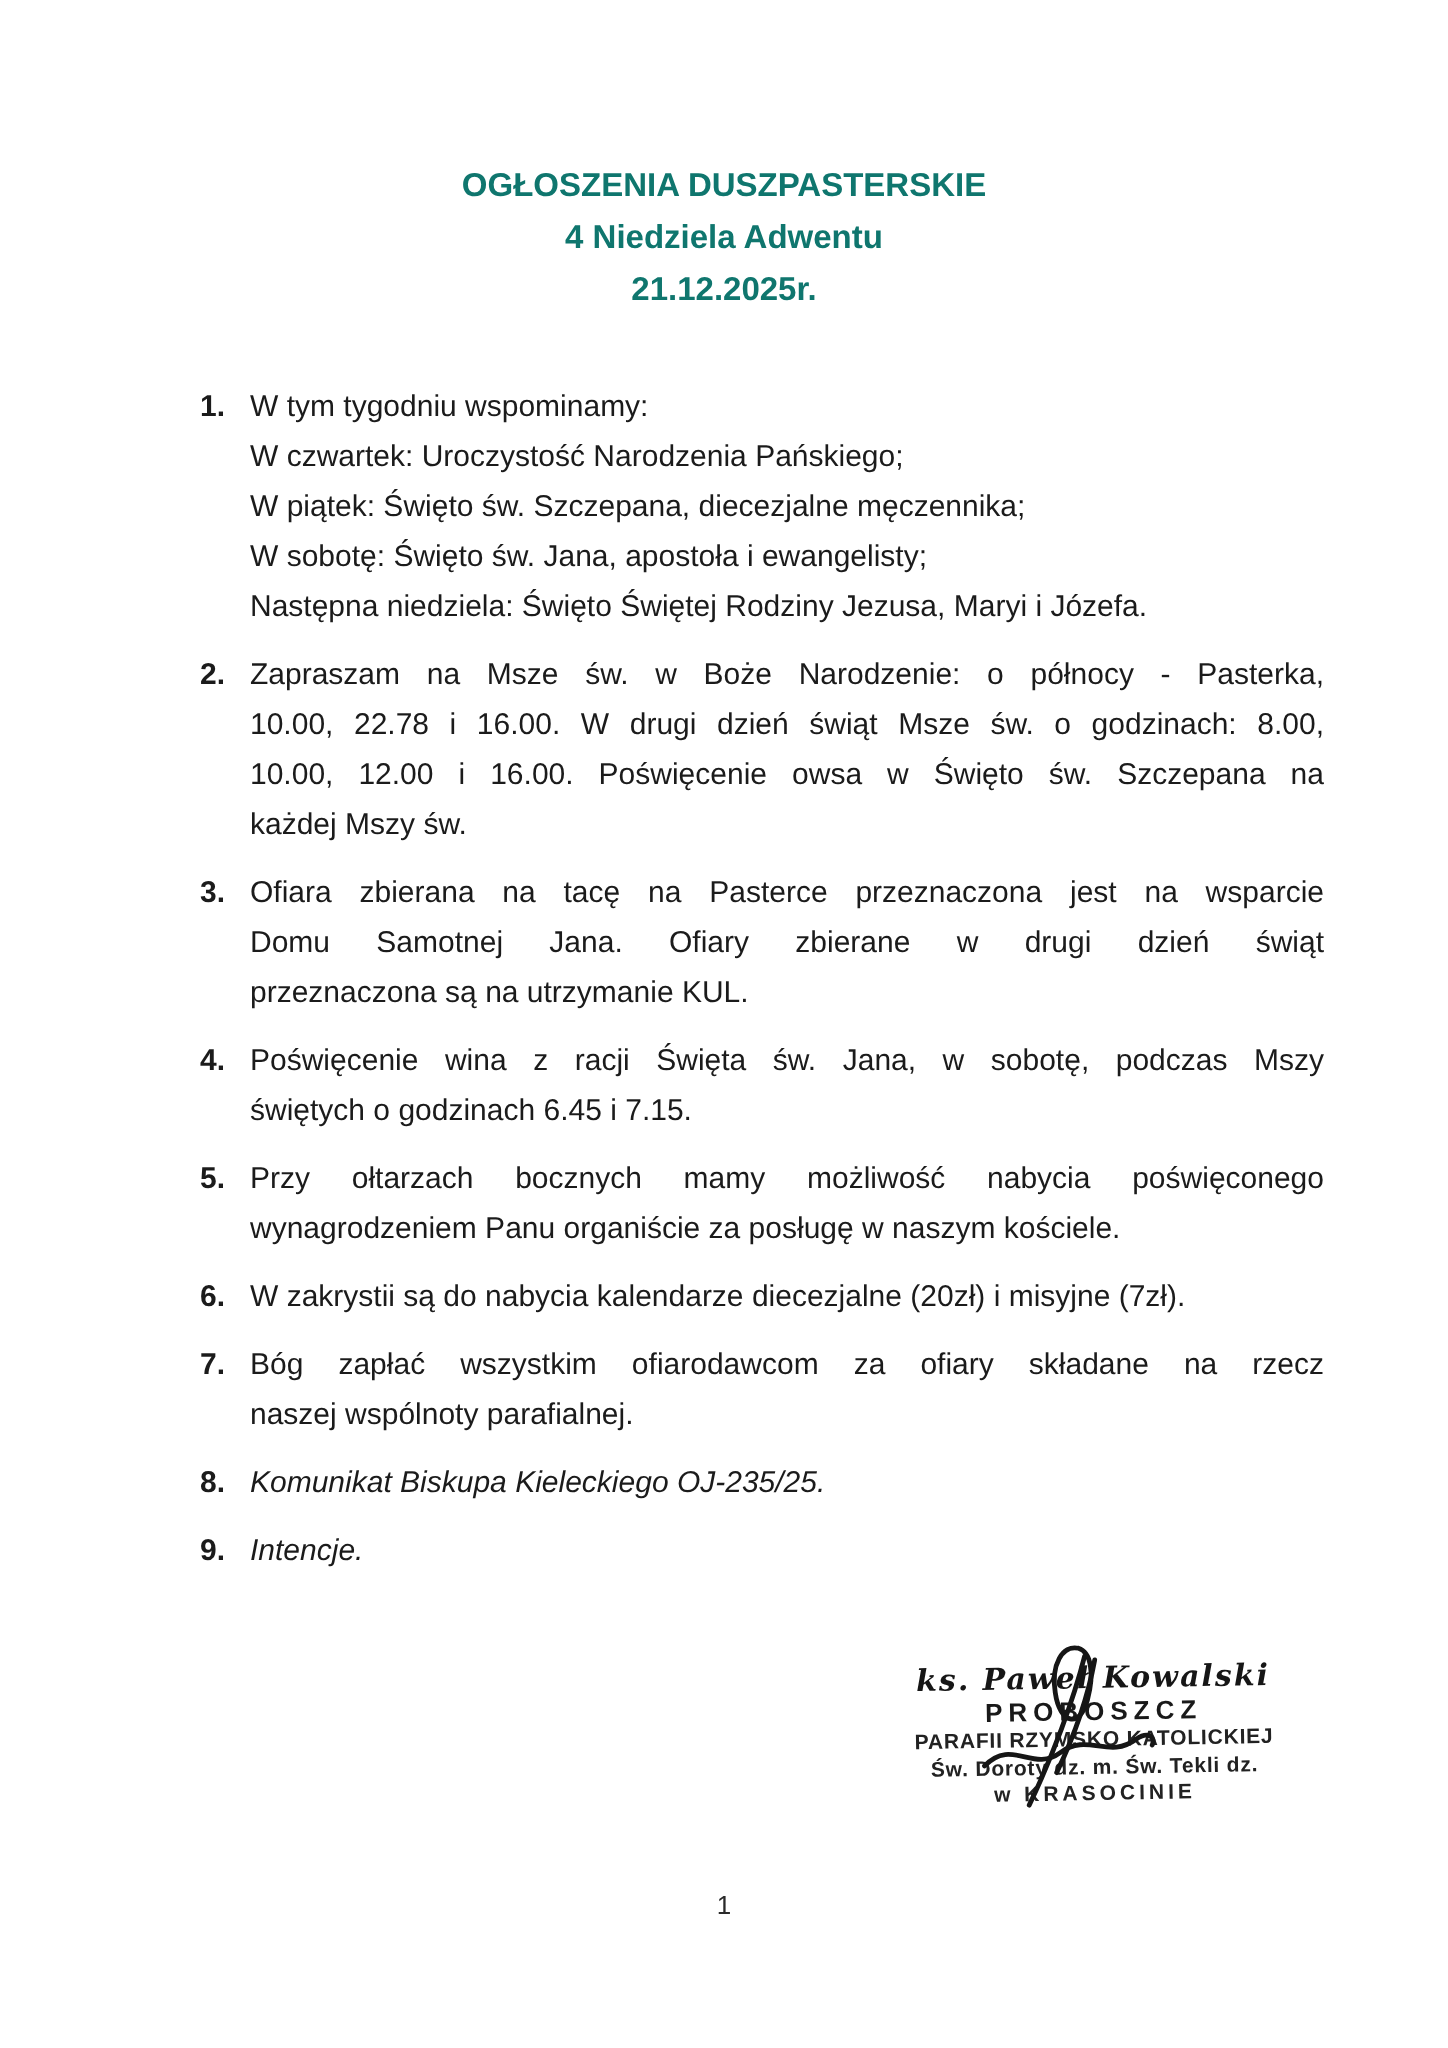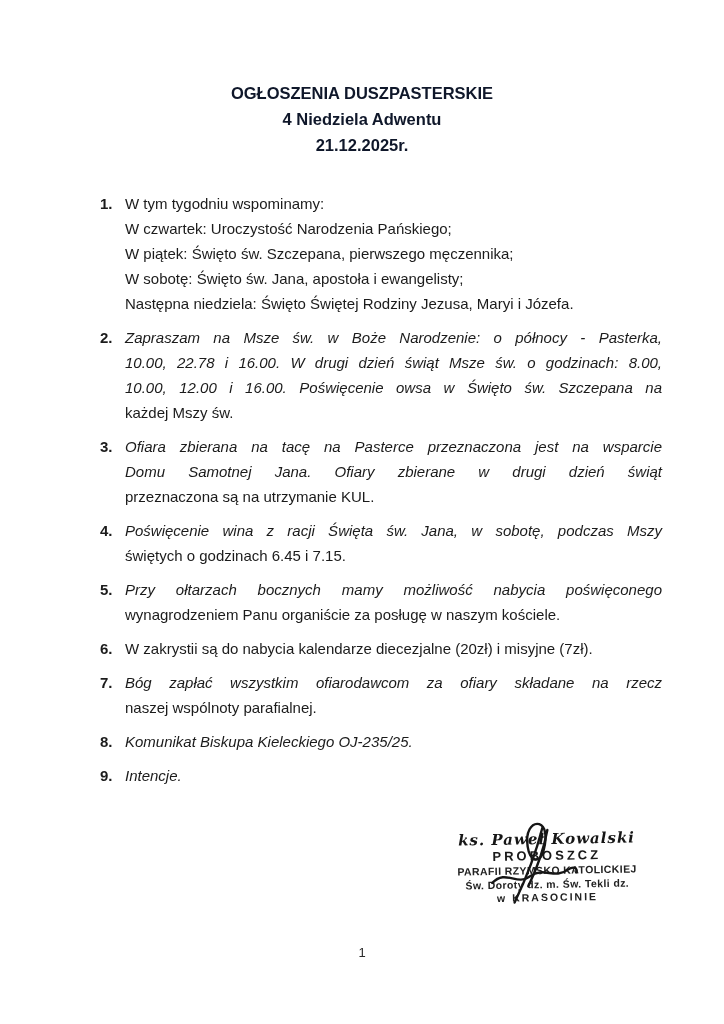--- a/index.html
+++ b/index.html
@@ -12,41 +12,41 @@
     color: #1b1b1b;
     overflow: hidden;
   }
   
   .doc-header {
     padding-top: 80px;
     text-align: center;
     font-weight: bold;
     font-size: 16.5px;
     line-height: 26px;
-    color: #0f172a;
+    color: #0f766e;
   }
   
   .ann-list {
     margin: 33px 62px 0 100px; 
     width: 562px;
   }
   .item {
     display: flex;
     margin-bottom: 9px;
     font-size: 15px;
     line-height: 25px;
   }
   .num {
     width: 25px;
     flex-shrink: 0;
     font-weight: bold;
   }
   .content { flex: 1; min-width: 0; }
   .content.italic { font-style: italic; }
-  .jline { text-align: justify; text-align-last: justify; font-style: italic; }
+  .jline { text-align: justify; text-align-last: justify; }
   
   .sig-area {
     position: relative;
     width: 250px;
     margin: -4px 52px 0 auto;
     text-align: center;
     transform: rotate(-1deg);
   }
   .sig-svg {
     position: absolute;
@@ -98,21 +98,21 @@
     <div>4 Niedziela Adwentu</div>
     <div>21.12.2025r.</div>
   </div>
 
   <div class="ann-list">
     <div class="item">
       <div class="num">1.</div>
       <div class="content">
           <div>W tym tygodniu wspominamy:</div>
           <div>W czwartek: Uroczystość Narodzenia Pańskiego;</div>
-          <div>W piątek: Święto św. Szczepana, pierwszego męczennika;</div>
+          <div>W piątek: Święto św. Szczepana, diecezjalne męczennika;</div>
           <div>W sobotę: Święto św. Jana, apostoła i ewangelisty;</div>
           <div>Następna niedziela: Święto Świętej Rodziny Jezusa, Maryi i Józefa.</div>
         </div>
     </div>
 
     <div class="item">
       <div class="num">2.</div>
       <div class="content">
           <div class="jline">Zapraszam na Msze św. w Boże Narodzenie: o północy - Pasterka,</div>
           <div class="jline">10.00, 22.78 i 16.00. W drugi dzień świąt Msze św. o godzinach: 8.00,</div>

